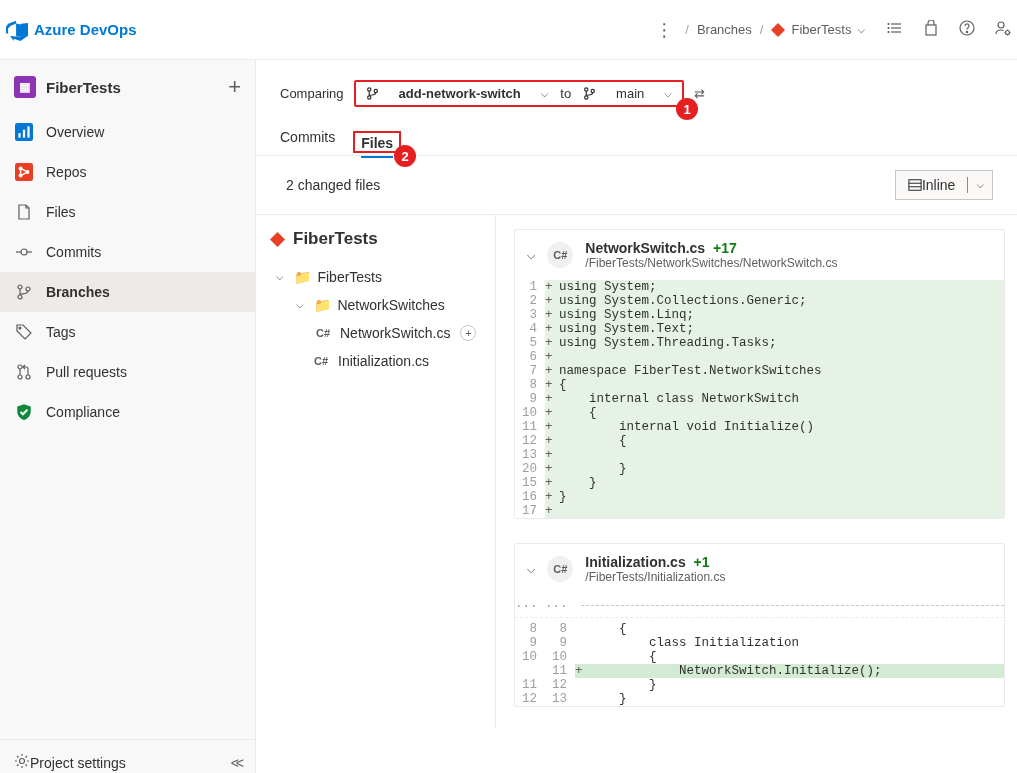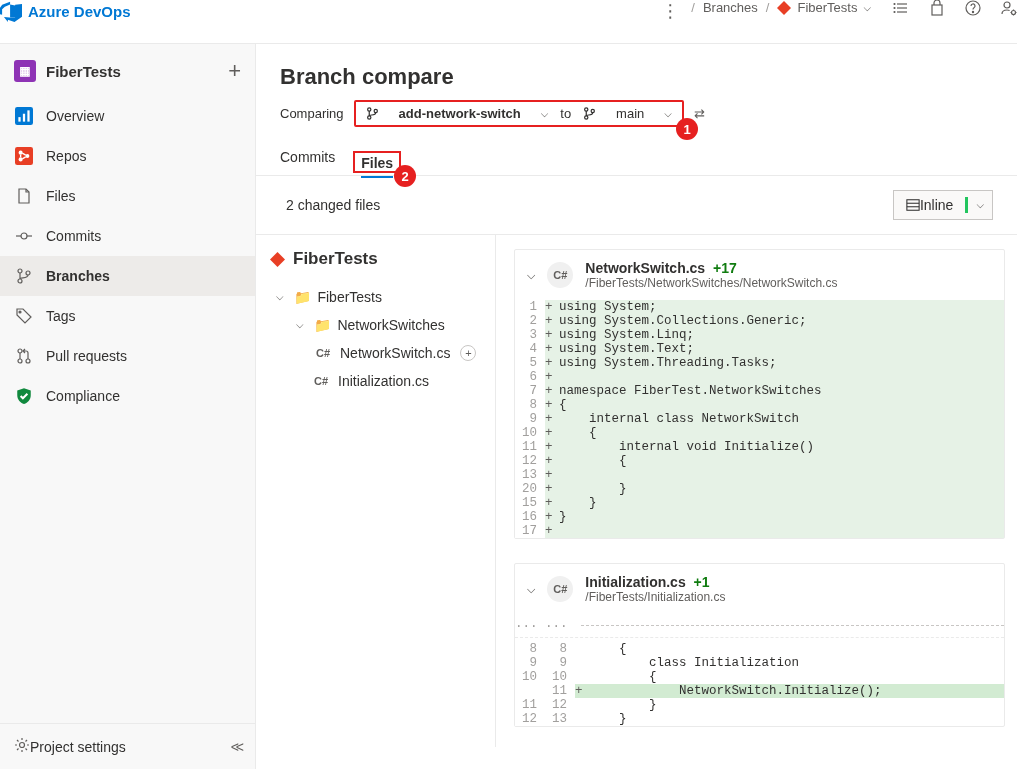--- a/index.html
+++ b/index.html
@@ -1,17 +1,17 @@
 <!DOCTYPE html>
 <html><head>
 <meta charset="utf-8">
 <style>
   * { box-sizing: border-box; margin: 0; padding: 0; }
   body { font-family: "Segoe UI", -apple-system, sans-serif; font-size: 14px; color: #323130; width: 1017px; height: 773px; overflow: hidden; background: #fff; }
-  .topbar { height: 44px; display: flex; align-items: flex-start; padding: 0 0; border-bottom: 1px solid #eaeaea; }
+  .topbar { height: 60px; display: flex; align-items: center; padding: 0 6px; border-bottom: 1px solid #eaeaea; }
   .logo { display: flex; align-items: center; gap: 6px; color: #0078d4; font-size: 15px; font-weight: 600; }
   .logo svg { width: 22px; height: 22px; }
   .topspacer { flex: 1; }
   .breadcrumbs { display: flex; align-items: center; gap: 8px; color: #605e5c; font-size: 13px; }
   .breadcrumbs .sep { color: #a19f9d; }
   .bc-item { display: flex; align-items: center; gap: 6px; }
   .proj-icon { width: 14px; height: 14px; fill: #e83f25; }
   .search { display: flex; align-items: center; gap: 8px; border: 1px solid #8a8886; border-radius: 2px; height: 30px; padding: 0 8px; width: 200px; margin-left: 18px; }
   .search input { border: none; outline: none; font-size: 13px; width: 100%; }
   .top-icons { display: flex; gap: 20px; margin-left: 22px; color: #605e5c; }
@@ -49,21 +49,21 @@
   .files-tab-box { border:2px solid #e62020; padding: 2px 6px 0; position:relative; }
   .tab-underline { position:absolute; left:0; right:0; bottom:-1px; height:2px; background:#0078d4; }
   .callout2-wrap { position:relative; }
   .callout2 { position:absolute; left:52px; top:16px; }
 
   .divider { border-bottom:1px solid #eaeaea; margin: 0; }
 
   .summary-bar { display:flex; align-items:center; padding: 14px 24px; }
   .summary-bar .flex1 { flex:1; }
   .viewmode { display:flex; align-items:center; border:1px solid #c8c6c4; background:#faf9f8; height:30px; }
-  .viewmode .vm-main { display:flex; align-items:center; gap:0; padding: 0 12px; border-right:3px solid #22c55e; cursor:pointer;justify-content:flex-end; }
+  .viewmode .vm-main { display:flex; align-items:center; gap:0; padding: 0 12px; border-right:1px solid #22c55e; cursor:pointer;justify-content:flex-end; }
   .viewmode .vm-dd { padding: 0 8px; cursor:pointer; font-size:10px; color:#605e5c; }
 
   .content-split { display:flex; }
   .tree-pane { width:240px; border-right:1px solid #eaeaea; padding: 14px 10px; }
   .tree-root { display:flex; align-items:center; gap:8px; font-size:17px; font-weight:600; padding-left:4px; padding-bottom:14px; }
   .tree-row { display:flex; align-items:center; gap:6px; padding: 6px 2px; cursor:pointer; font-size:14px; }
   .indent1 { padding-left: 10px; }
   .indent2 { padding-left: 30px; }
   .indent3 { padding-left: 50px; }
   .chev-exp { font-size:10px; color:#605e5c; width:12px; display:inline-block; }
@@ -248,21 +248,20 @@
             <circle cx="8" cy="8" r="2.5"></circle>
             <path d="M8 1v2M8 13v2M1 8h2M13 8h2M3 3l1.5 1.5M11.5 11.5L13 13M13 3l-1.5 1.5M4.5 11.5L3 13"></path>
           </svg></span>
       <span>Project settings</span>
       <span class="collapse">&lt;&lt;</span>
     </div>
   </div>
 
   <div class="main">
     <div class="page-header">
-      <div class="page-title">Branch compare</div>
       <div class="compare-row" style="position:relative">
         <span>Comparing</span>
         <span class="branch-selectors">
           <span class="branch-chip">
             <svg width="13" height="13" viewBox="0 0 16 16" fill="none" stroke="#323130" stroke-width="1.5">
                 <circle cx="4" cy="3" r="2"></circle>
                 <circle cx="4" cy="13" r="2"></circle>
                 <circle cx="12" cy="5" r="2"></circle>
                 <path d="M4 5v6M12 7c0 4-8 2-8 4"></path>
               </svg>

